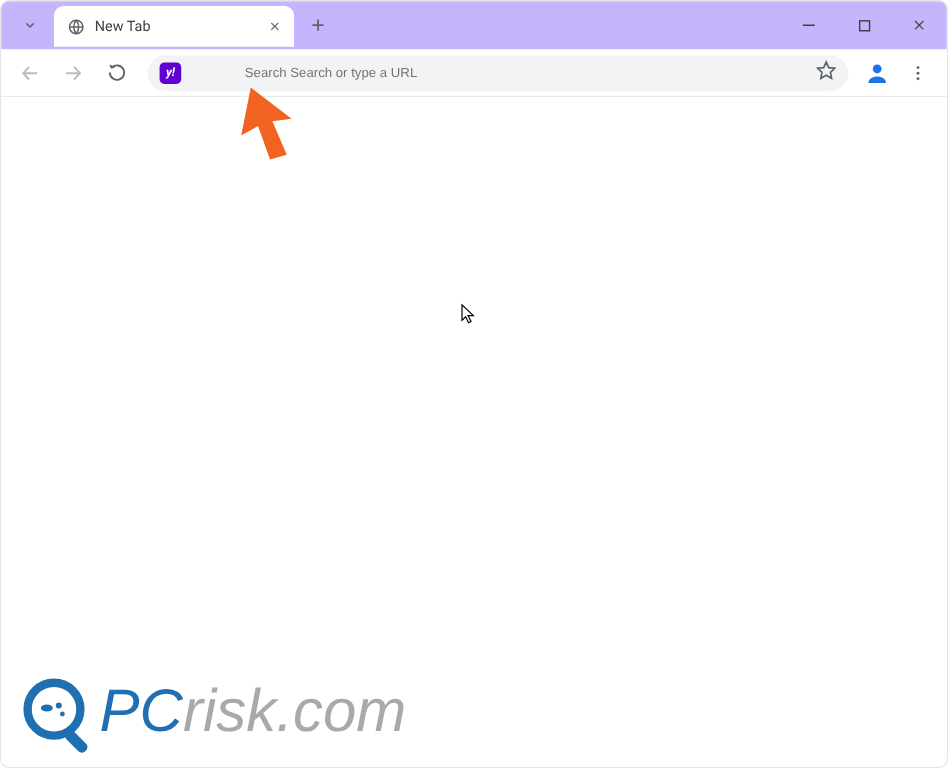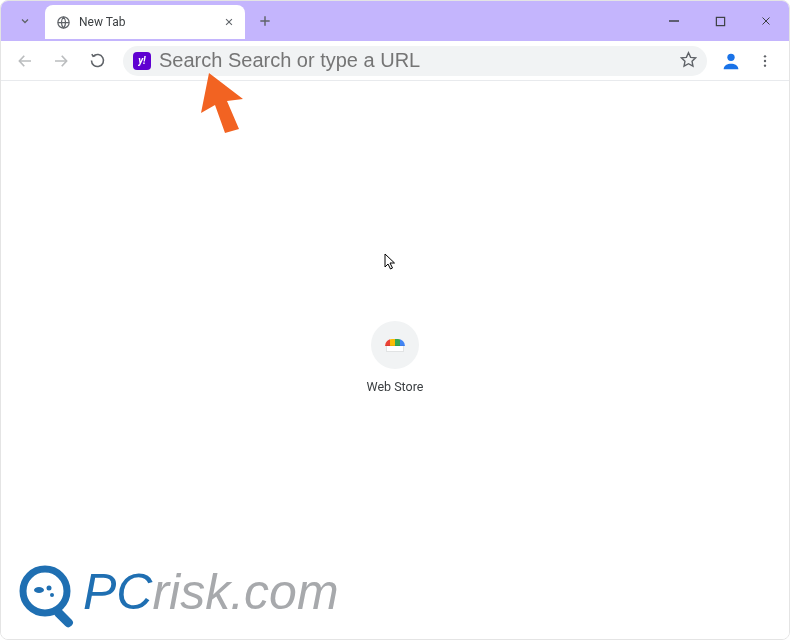--- a/index.html
+++ b/index.html
@@ -117,22 +117,23 @@
     color: #fff;
     font-size: 10px;
     font-weight: 700;
     font-style: italic;
   }
   .omnibox .url-input {
     flex:1;
     border:none;
     background: transparent;
     outline:none;
-    font-size: 20px;
+    font-size: 11px;
     color:#80868b;
+    margin-left:45px;
   }
   .omnibox .bookmark-star { color:#5f6368; }
   .profile-avatar {
     width: 28px; height: 28px;
     border-radius: 50%;
     display:flex;align-items:center;justify-content:center;
     color:#1a73e8;
   }
   .menu-dots {
     width: 32px; height: 32px;
@@ -320,28 +321,20 @@
 </div>
 
 <div class="content">
 
   <div class="fake-cursor">
     <svg width="14" height="18" viewBox="0 0 14 18">
         <path d="M1 1l0 13 3-3 2.5 5 2-1-2.5-5 4.5 0z" fill="#fff" stroke="#000" stroke-width="1"></path>
       </svg>
   </div>
 
-  <div class="shortcut-row">
-    <div class="shortcut">
-      <div class="shortcut-tile">
-        <span class="webstore-icon"></span>
-      </div>
-      <span class="shortcut-label">Web Store</span>
-    </div>
-  </div>
 </div>
 
 <div class="annot-arrow">
   <svg width="70" height="70" viewBox="0 0 70 70">
     <g fill="#f26322">
       <polygon points="18,2 52,28 36,30 48,58 34,62 24,34 10,42"></polygon>
     </g>
   </svg>
 </div>
 

